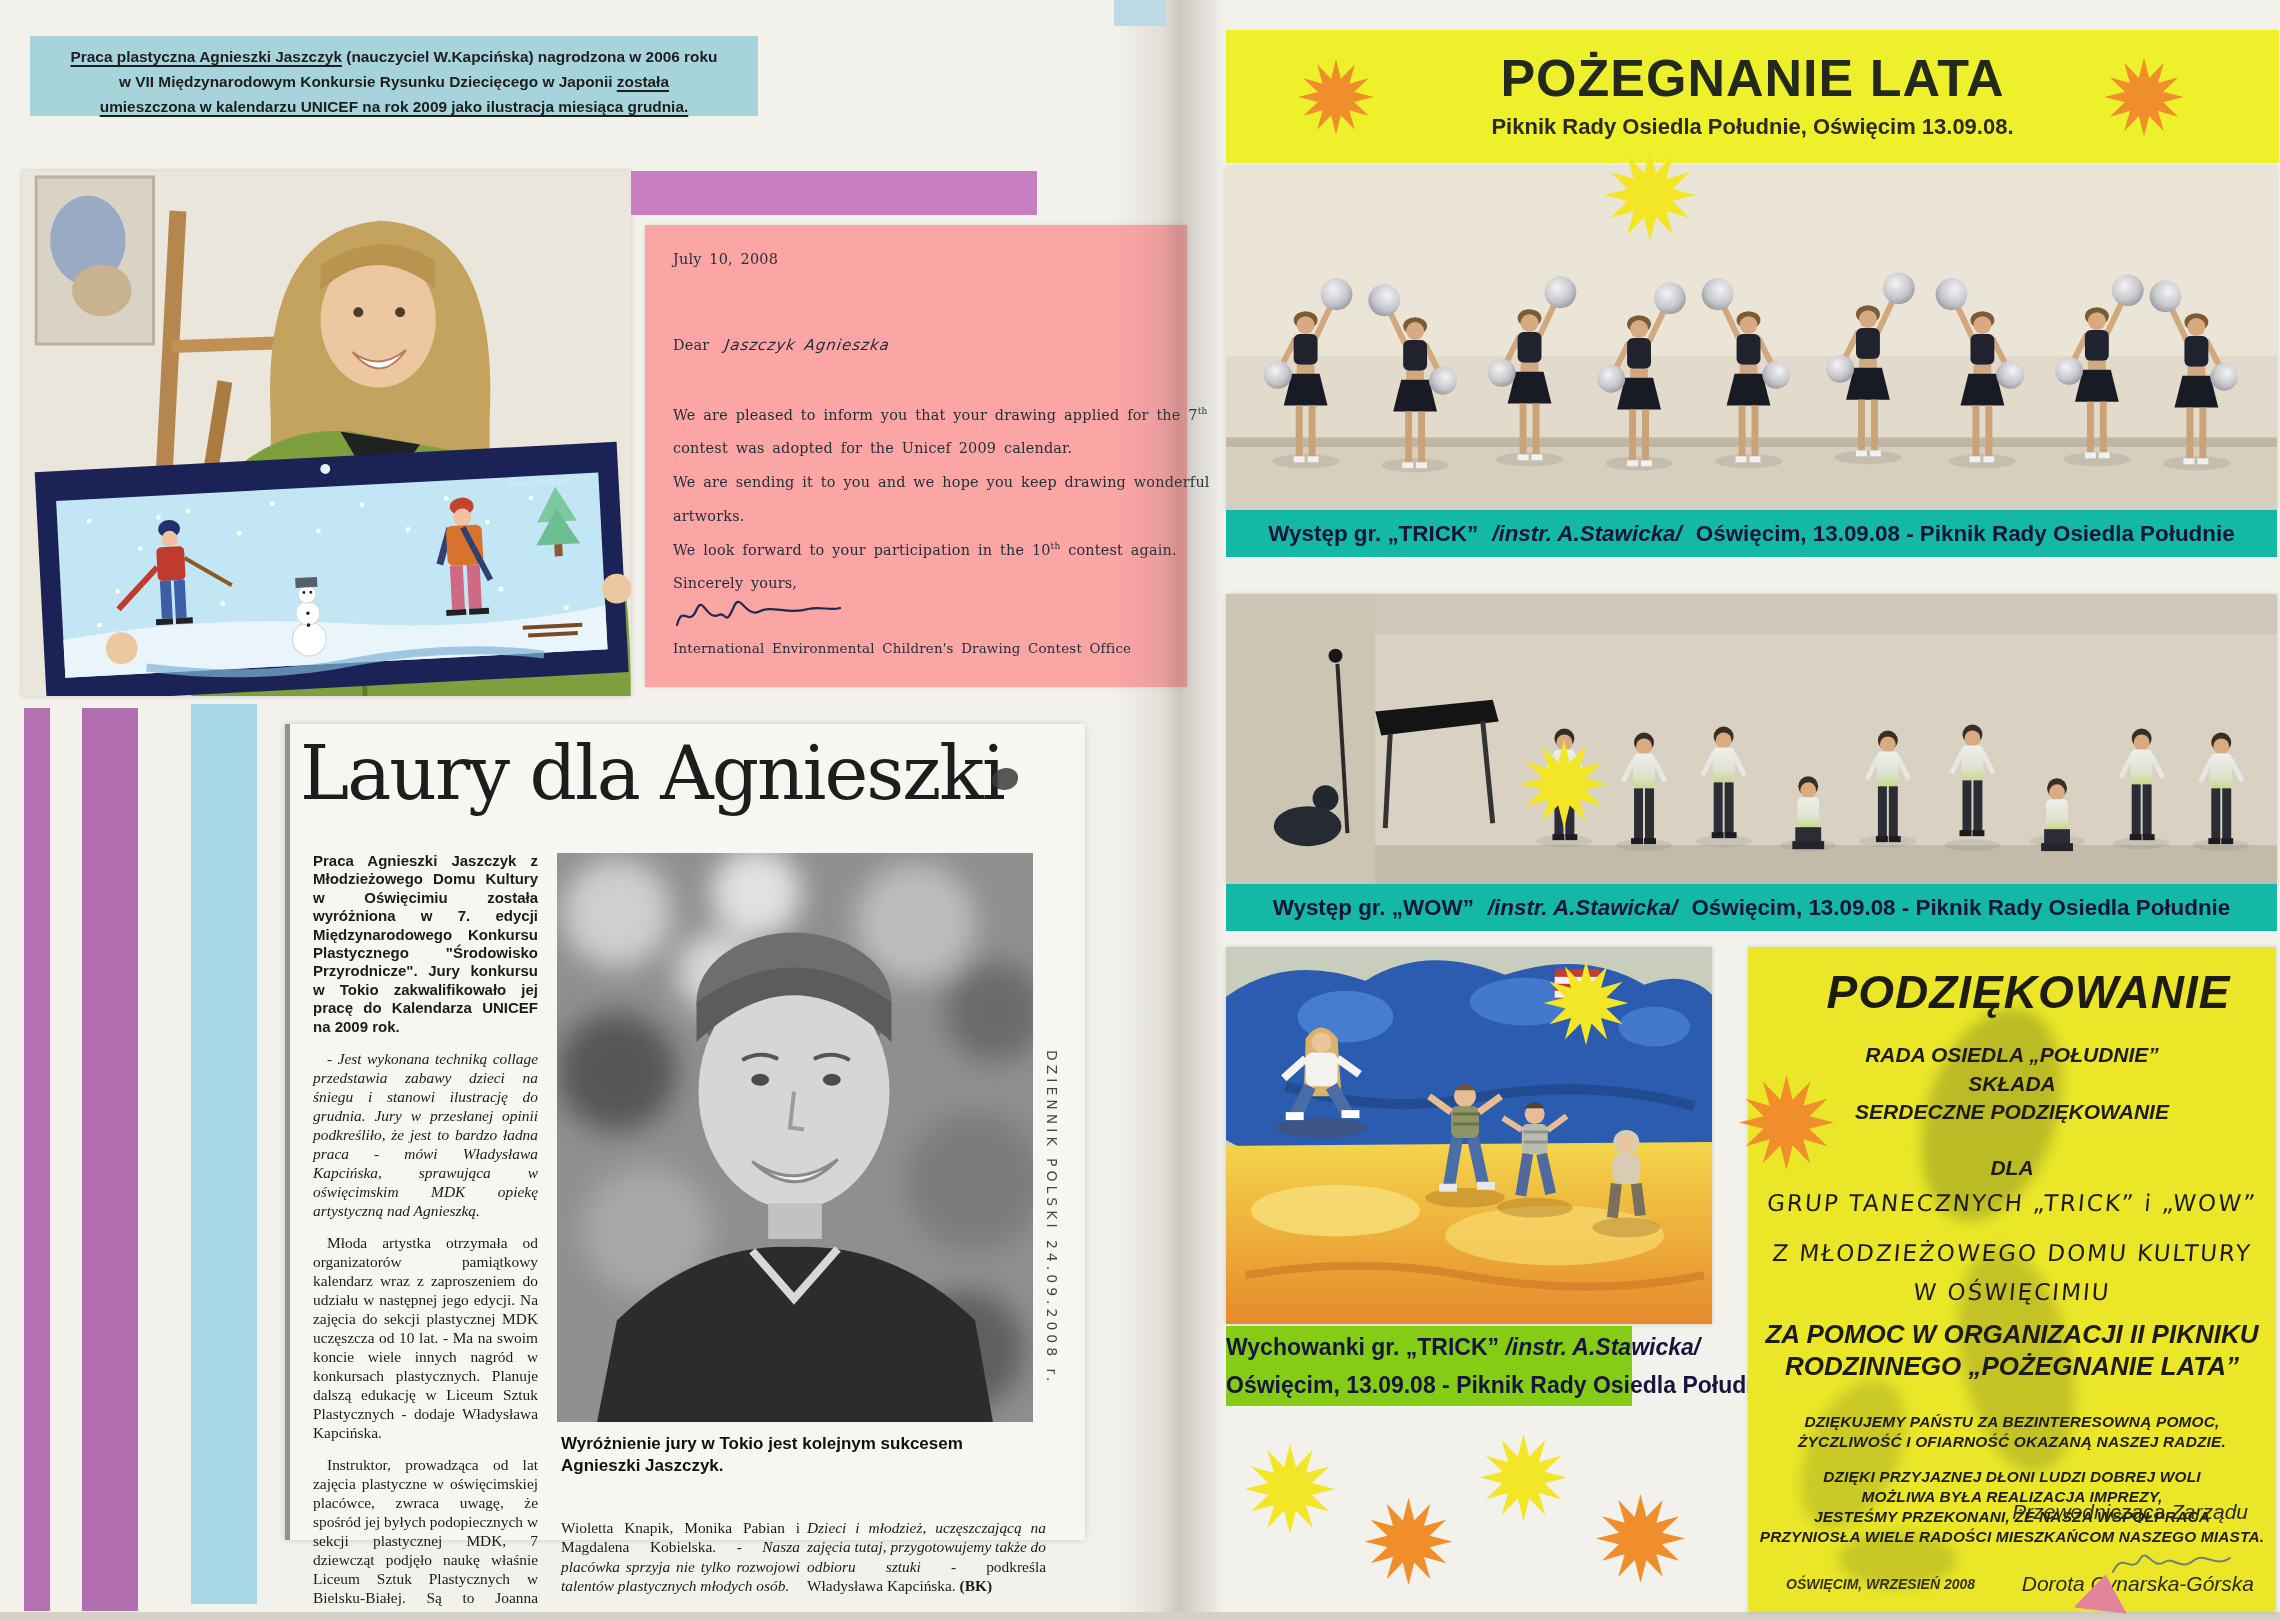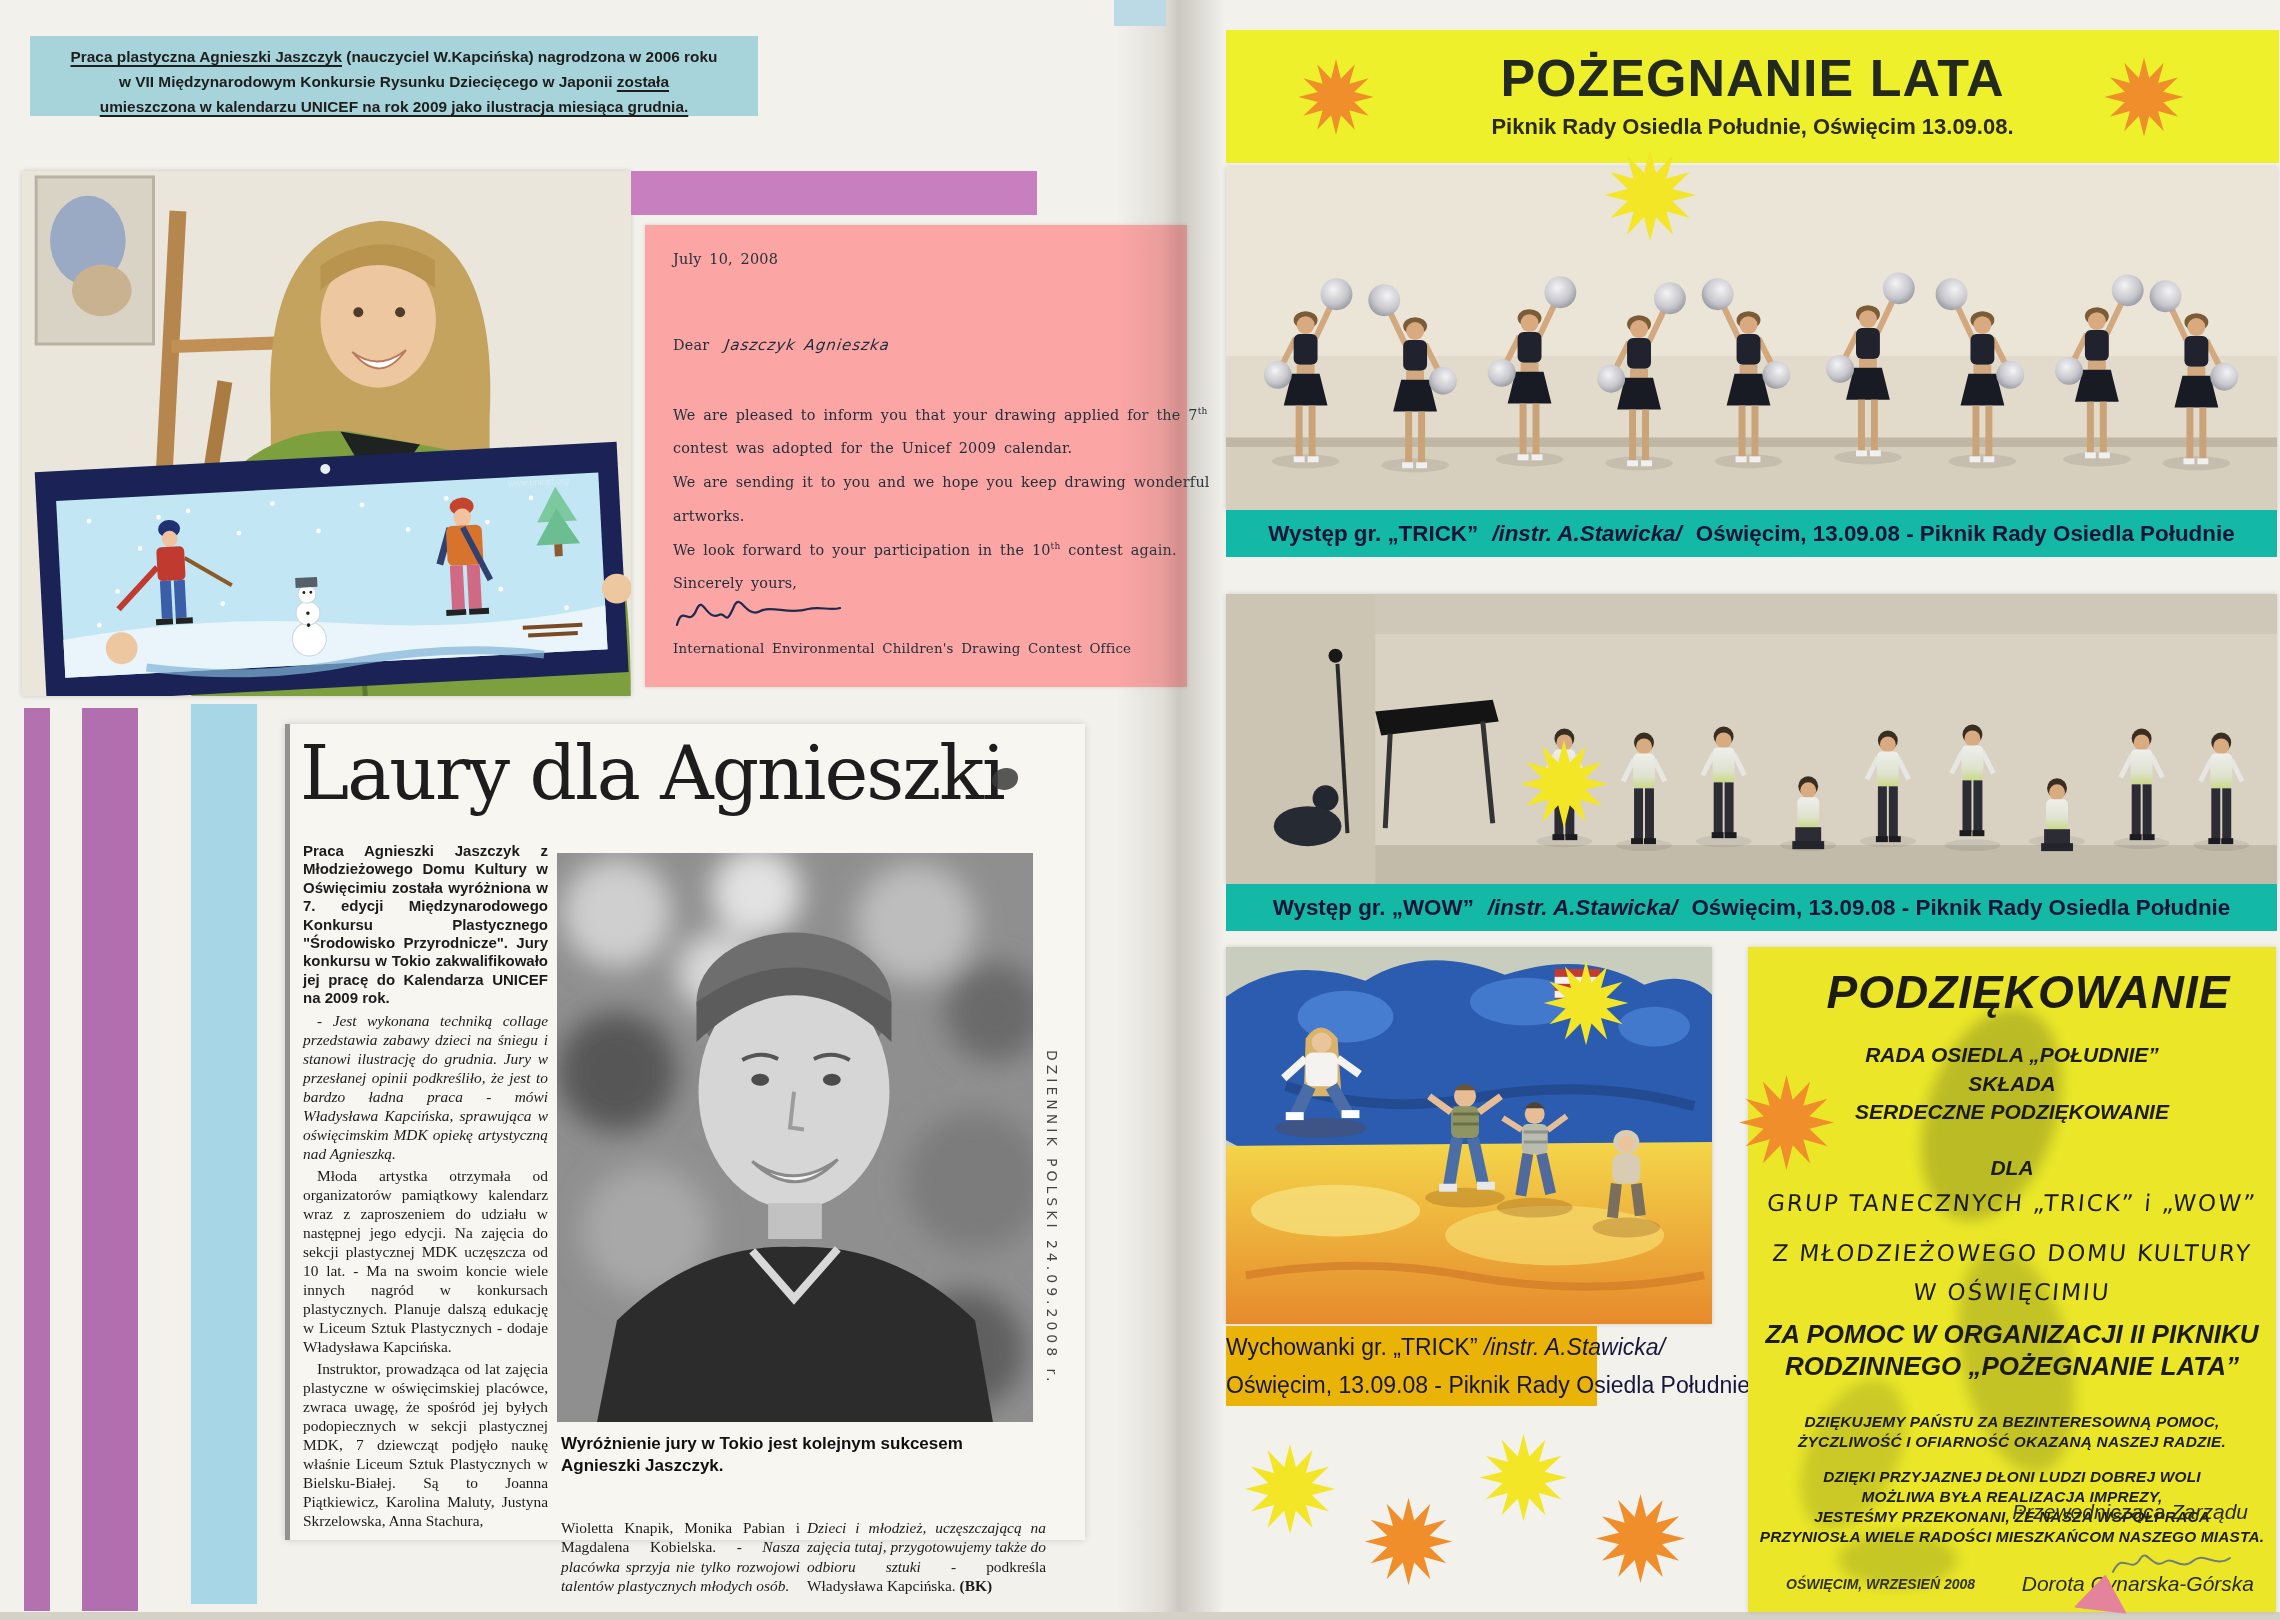--- a/index.html
+++ b/index.html
@@ -35,21 +35,21 @@
   .st3{left:191px;width:66px;background:#a7d7e7;top:704px;height:900px;}
 
   .news{position:absolute;left:285px;top:724px;width:800px;height:816px;background:#f7f6f1;
         border-left:5px solid rgba(45,45,45,.5);box-shadow:0 0 7px rgba(0,0,0,.15);box-sizing:border-box;}
   .news h1{position:absolute;left:10px;top:6px;margin:0;font-family:"DejaVu Serif",serif;
            font-weight:500;font-size:74px;color:#1d1d1d;letter-spacing:-2px;white-space:nowrap;}
   .inkblob{position:absolute;left:702px;top:44px;width:26px;height:22px;background:#3b3b3b;
            border-radius:58% 42% 55% 45%;opacity:.85;}
   .col1{position:absolute;left:10px;top:115px;width:251px;font-family:"Liberation Serif",serif;
         font-size:15.4px;line-height:19px;text-align:justify;color:#1b1b1b;}
-  .col1 p{margin:3px;text-indent:14px;}
+  .col1 p{margin:13px;text-indent:14px;}
   .col1 p.lead{font-family:"Liberation Sans",sans-serif;font-weight:bold;font-size:15px;
                line-height:18.4px;text-indent:0;margin-bottom:2px;}
   .col1 p.q{font-style:italic;}
   .portrait{position:absolute;left:267px;top:129px;width:476px;height:569px;background:#888;}
   .newscap{position:absolute;left:271px;top:709px;width:484px;font-family:"Liberation Sans",sans-serif;
            font-weight:bold;font-size:17px;line-height:22px;color:#101010;}
   .col2,.col3{position:absolute;top:774px;width:239px;font-family:"Liberation Serif",serif;
               font-size:15.4px;line-height:19.4px;text-align:justify;color:#1b1b1b;margin-top:20px;}
   .col2{left:271px;}
   .col3{left:517px;}
@@ -69,22 +69,22 @@
   
   .rhead{position:absolute;left:1226px;top:30px;width:1053px;height:133px;background:#edf02b;}
   .rtitle{position:absolute;left:0;right:0;top:18px;text-align:center;font-weight:bold;
           font-size:52px;color:#23291c;letter-spacing:1px;}
   .rsub{position:absolute;left:0;right:0;top:84px;text-align:center;font-weight:bold;
         font-size:22px;color:#2a2a22;}
   .ph{position:absolute;box-shadow:0 0 5px rgba(0,0,0,.15);}
   .ph svg{display:block;width:100%;height:100%;}
   .bar{position:absolute;background:#14b8a6;color:#14143a;font-weight:bold;font-size:22.4px;
        display:flex;align-items:center;justify-content:center;gap:14px;white-space:nowrap;}
-  .cap3{position:absolute;left:1226px;top:1326px;width:371px;height:80px;background:#eab308;
-        color:#16163a;font-weight:normal;font-size:23px;text-align:center;line-height:38px;}
+  .cap3{position:absolute;left:1226px;top:1326px;width:406px;height:80px;background:#84cc16;
+        color:#16163a;font-weight:bold;font-size:23px;text-align:center;line-height:38px;}
   .cap3 .row{white-space:nowrap;}
 
   .thanks{position:absolute;left:1748px;top:947px;width:528px;height:665px;background:#ebe728;
           box-shadow:0 0 5px rgba(0,0,0,.12);}
   .thanks .t{position:absolute;left:0;right:0;text-align:center;color:#1c1c14;}
   .ttitle{top:18px;font-size:46px;font-weight:bold;font-style:italic;letter-spacing:1px;padding-left:33px;}
   .tl{font-weight:bold;font-style:italic;font-size:21px;}
   .hand{font-family:"DejaVu Sans",sans-serif;font-size:23px;letter-spacing:2px;color:#20201a;
         transform:skewX(-5deg);}
   .tfor{font-weight:bold;font-style:italic;font-size:26px;}

